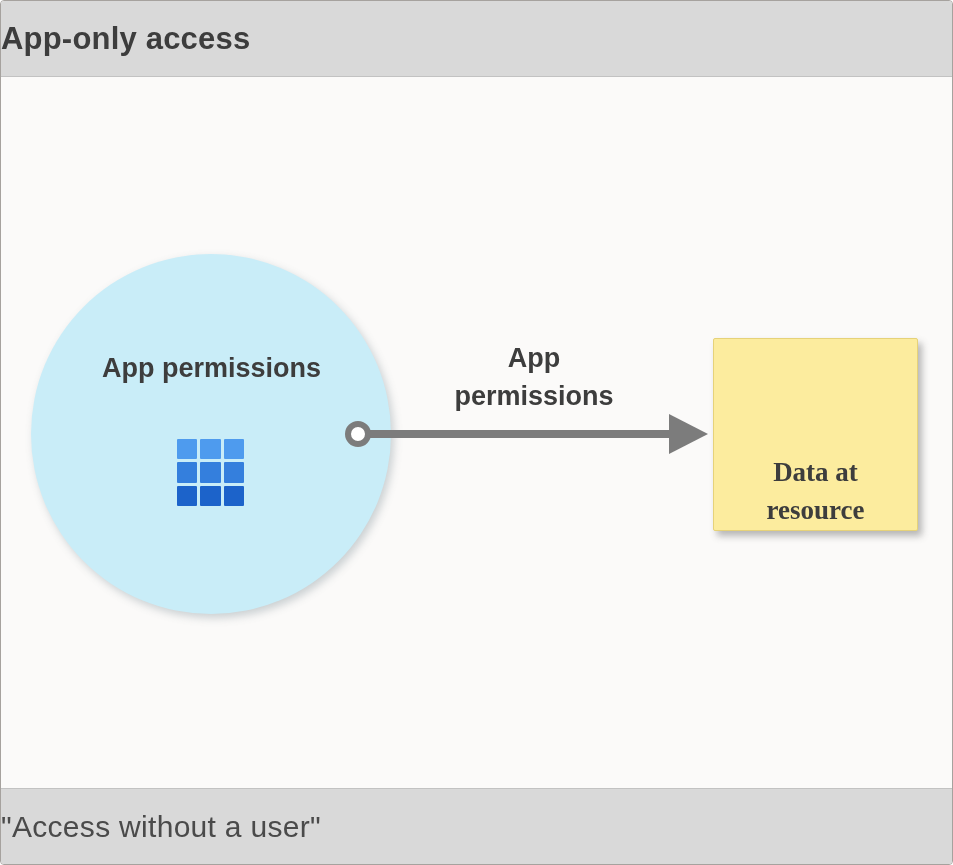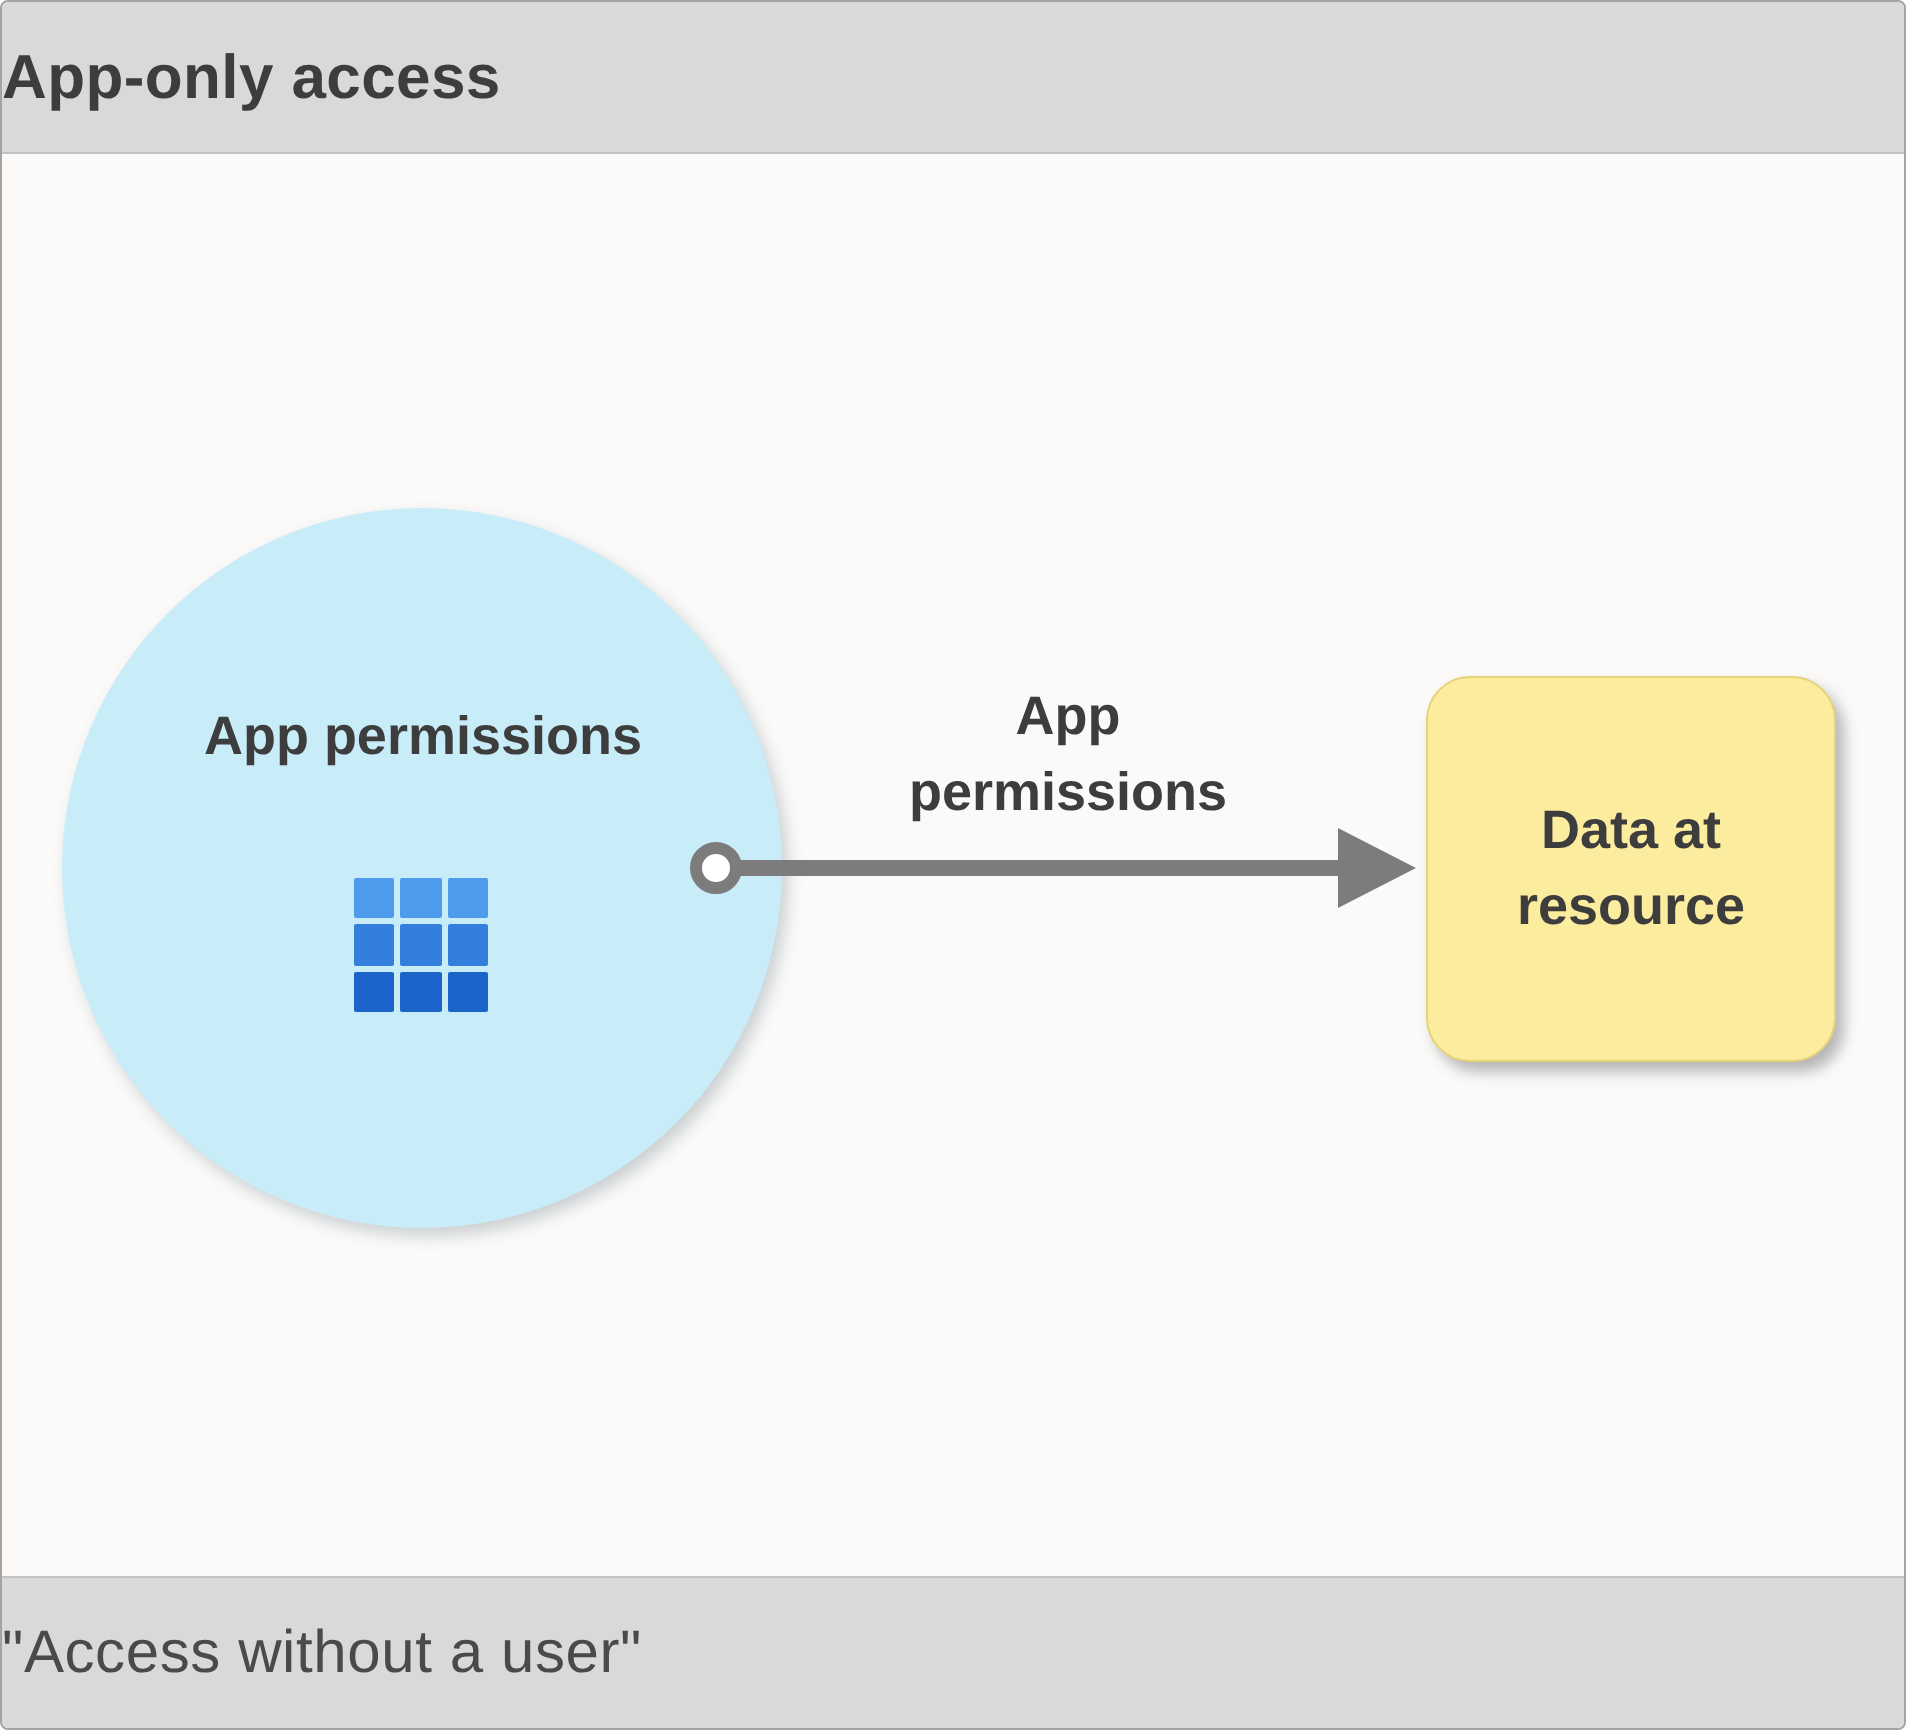--- a/index.html
+++ b/index.html
@@ -125,25 +125,26 @@
 
   
   .resource-box {
     position: absolute;
     left: 712px;
     top: 260px; 
     width: 205px;
     height: 193px;
     background: var(--box-fill, #fcec9e);
     border: 1px solid var(--box-border, #e6d279);
-    border-radius: 22px;
+    border-radius: 2px;
     box-shadow: 4px 5px 7px rgba(100, 100, 100, 0.45);
     display: flex;
-    align-items: center;
+    align-items: flex-end;
     justify-content: center;
+    font-family: Liberation Serif, serif;
   }
   .resource-label {
     width: 165px;
     text-align: center;
     font-size: 27px;
     font-weight: 700;
     line-height: 1.4;
     color: var(--text-dark, #3d3d3d);
   }
 </style>

